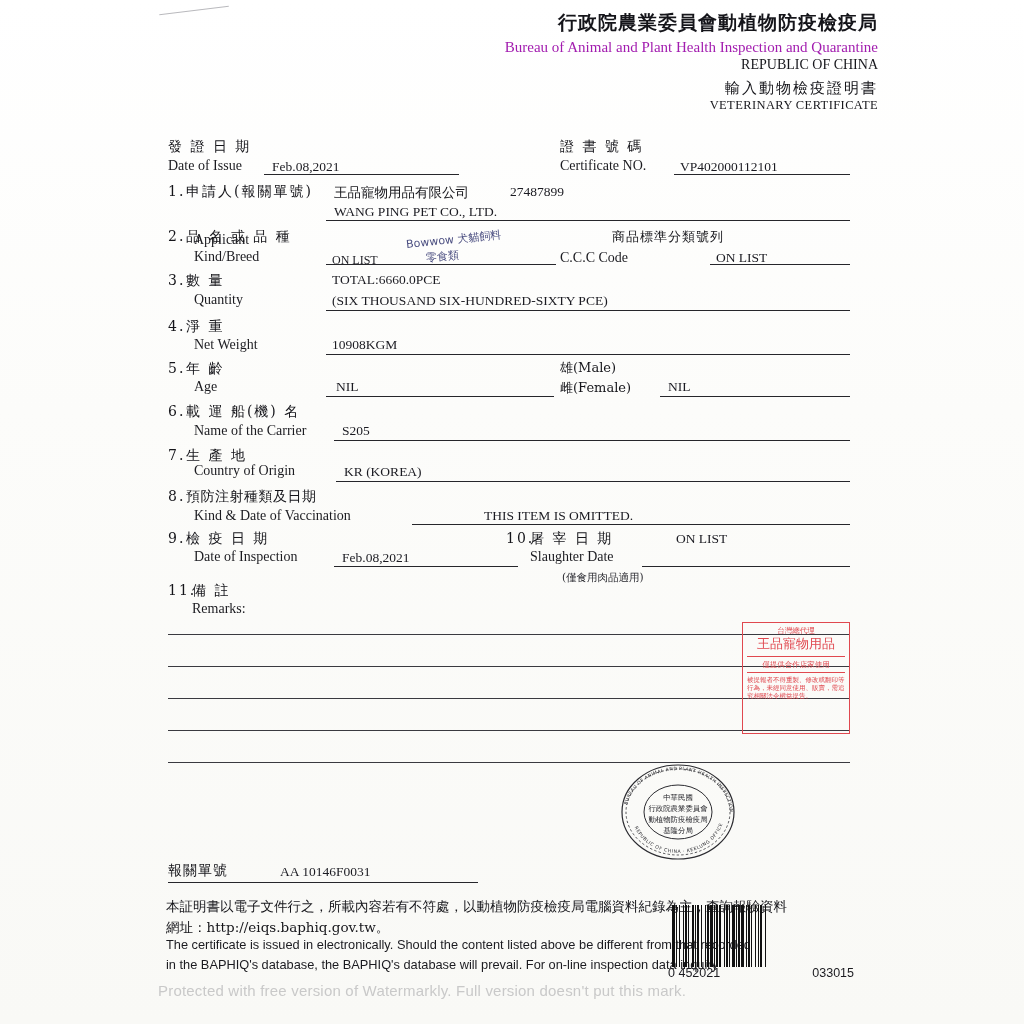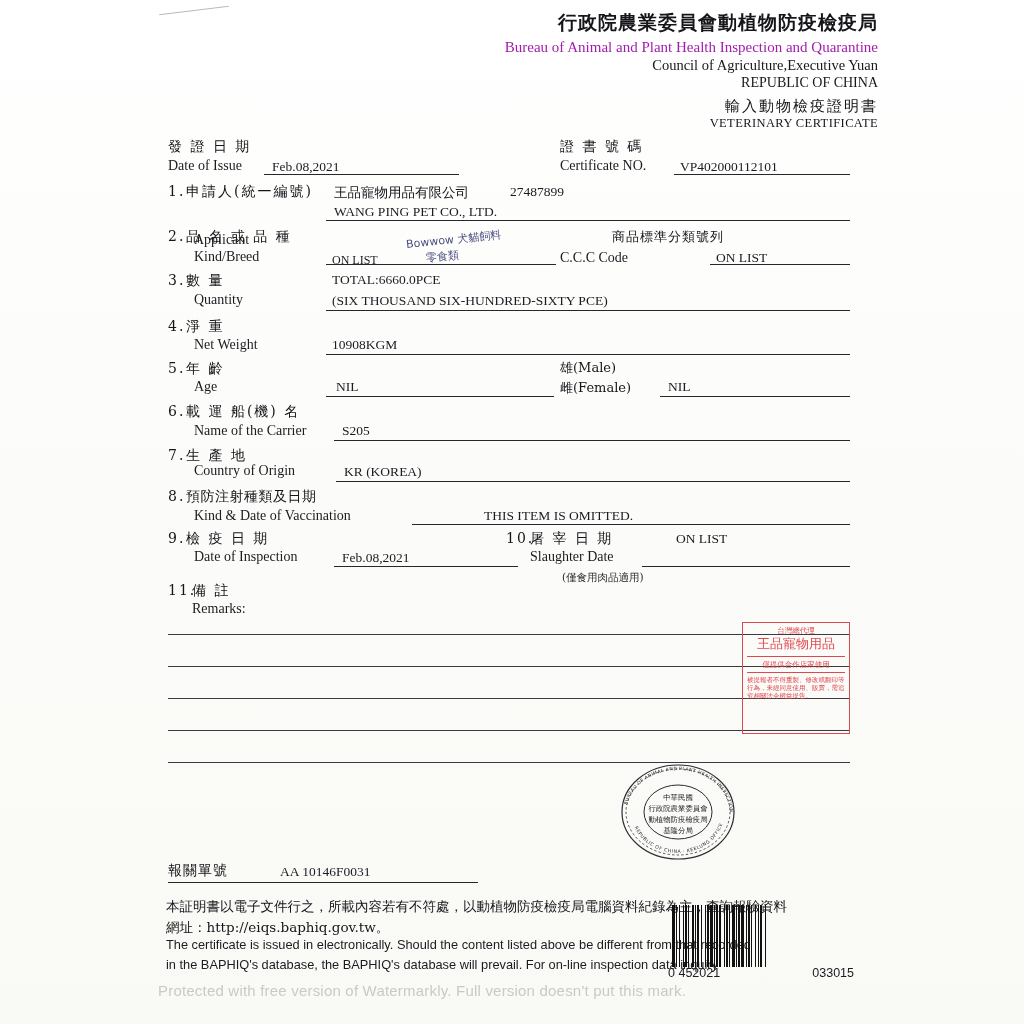--- a/index.html
+++ b/index.html
@@ -132,38 +132,37 @@
 </head>
 <body>
 
 <div class="page">
   <div class="paper-tint"></div>
   <div class="corner-line"></div>
 
   <div class="header">
     <div class="h-cn">行政院農業委員會動植物防疫檢疫局</div>
     <div class="h-en1">Bureau of Animal and Plant Health Inspection and Quarantine</div>
-    <div class="h-en2">Council of Agriculture,Executive Yuan</div>
     <div class="h-en3">REPUBLIC OF CHINA</div>
     <div class="h-cn2">輸入動物檢疫證明書</div>
     <div class="h-en4">VETERINARY CERTIFICATE</div>
   </div>
 
   <div class="t cn lbl-cn" style="left:168px;top:138px;">發 證 日 期</div>
   <div class="t lbl-en" style="left:168px;top:158px;">Date of Issue</div>
   <div class="t val" style="left:272px;top:159px;">Feb.08,2021</div>
   <div class="rule" style="left:264px;top:174px;width:195px;"></div>
 
   <div class="t cn lbl-cn" style="left:560px;top:138px;">證 書 號 碼</div>
   <div class="t lbl-en" style="left:560px;top:158px;">Certificate NO.</div>
   <div class="t val" style="left:680px;top:159px;">VP402000112101</div>
   <div class="rule" style="left:674px;top:174px;width:176px;"></div>
 
   <div class="t cn lbl-cn" style="left:168px;top:183px;">1.</div>
-  <div class="t cn lbl-cn" style="left:186px;top:183px;">申請人(統一編號)</div>
+  <div class="t cn lbl-cn" style="left:186px;top:183px;">申請人(報關單號)</div>
   <div class="t lbl-en" style="left:194px;top:204px;margin-top:28px;">Applicant</div>
   <div class="t cn" style="left:334px;top:184px;font-size:13.5px;">王品寵物用品有限公司</div>
   <div class="t val" style="left:510px;top:184px;">27487899</div>
   <div class="t val" style="left:334px;top:204px;">WANG PING PET CO., LTD.</div>
   <div class="rule" style="left:326px;top:220px;width:524px;"></div>
 
   <div class="t cn lbl-cn" style="left:168px;top:228px;">2.</div>
   <div class="t cn lbl-cn" style="left:186px;top:228px;">品 名 或 品 種</div>
   <div class="t lbl-en" style="left:194px;top:249px;">Kind/Breed</div>
   <div class="t val-sm" style="left:332px;top:253px;">ON LIST</div>

